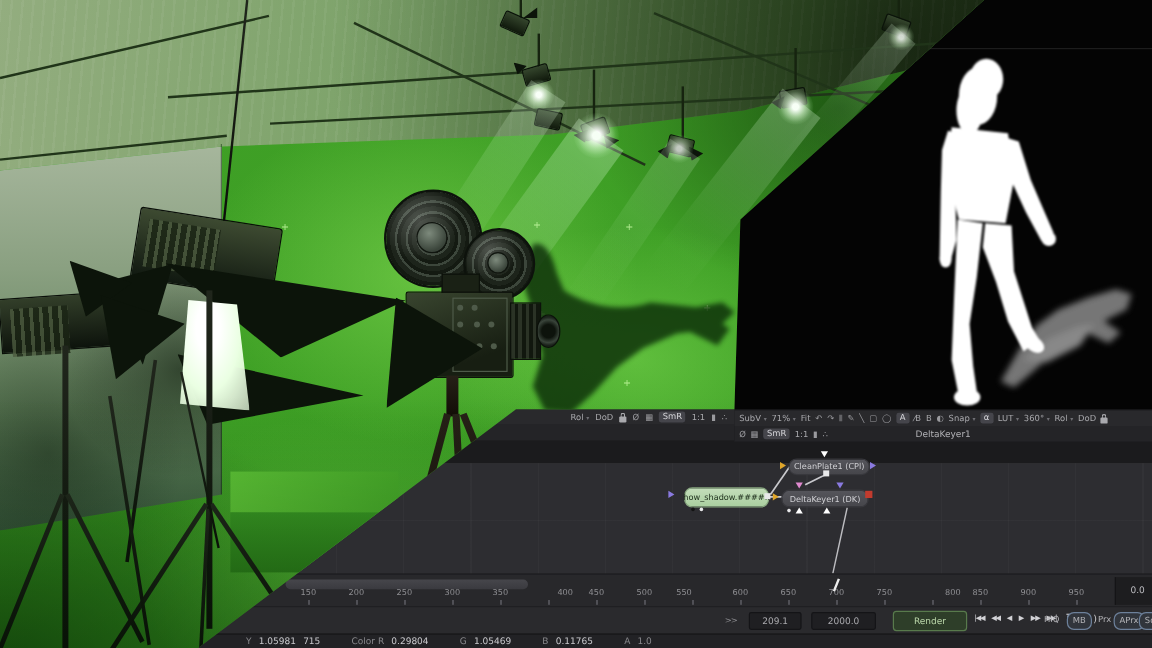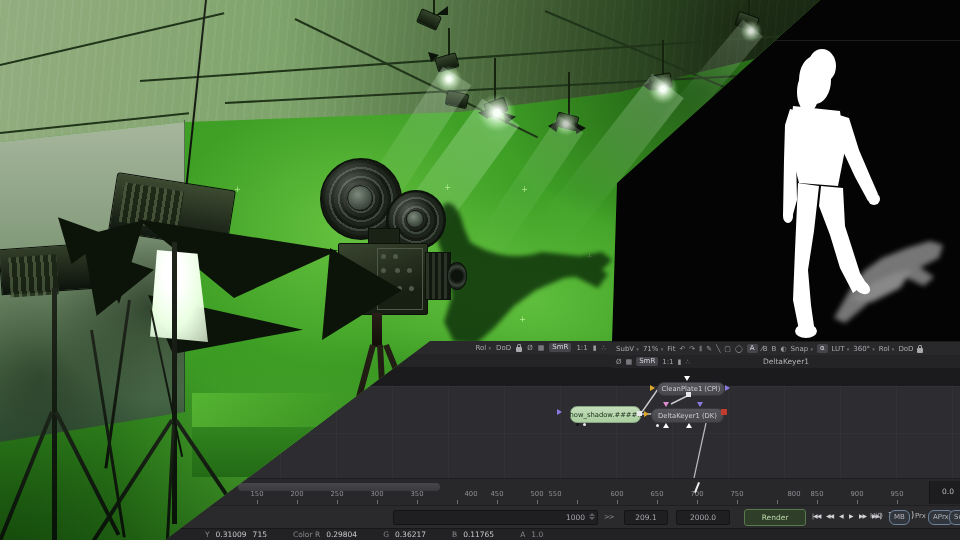--- a/index.html
+++ b/index.html
@@ -257,21 +257,21 @@
     <div class="abs ruler">
       <div class="hthumb"></div>
       <span class="tick-label" style="left:257px">150</span>
       <span class="tick-label" style="left:297px">200</span>
       <span class="tick-label" style="left:337px">250</span>
       <span class="tick-label" style="left:377px">300</span>
       <span class="tick-label" style="left:417px">350</span>
       <span class="tick-label" style="left:471px">400</span>
       <span class="tick-label" style="left:497px">450</span>
       <span class="tick-label" style="left:537px">500</span>
-      <span class="tick-label" style="left:555px">550</span>
+      <span class="tick-label" style="left:570px">550</span>
       <span class="tick-label" style="left:617px">600</span>
       <span class="tick-label" style="left:657px">650</span>
       <span class="tick-label" style="left:697px">700</span>
       <span class="tick-label" style="left:737px">750</span>
       <span class="tick-label" style="left:794px">800</span>
       <span class="tick-label" style="left:817px">850</span>
       <span class="tick-label" style="left:857px">900</span>
       <span class="tick-label" style="left:897px">950</span>
       <i class="tick-mark" style="left:257px"></i>
         <i class="tick-mark" style="left:297px"></i>
@@ -288,26 +288,20 @@
         <i class="tick-mark" style="left:737px"></i>
         <i class="tick-mark" style="left:777px"></i>
         <i class="tick-mark" style="left:817px"></i>
         <i class="tick-mark" style="left:857px"></i>
         <i class="tick-mark" style="left:897px"></i>
       <div class="playhead"></div>
       <div class="cur-box"><span>0.0</span></div>
     </div>
 
     <div class="abs transport">
-      <div class="fld fld-frames"><span>1000</span>
-        <span class="stepper">
-            <i class="stp-u"></i>
-            <i class="stp-d"></i>
-          </span>
-      </div>
       <span class="shuttle">&gt;&gt;</span>
       <div class="fld fld-a"><span>209.1</span></div>
       <div class="fld fld-b"><span>2000.0</span></div>
       <div class="render-btn"><span>Render</span></div>
       <span class="tr-btn" style="left:812px">|◀◀</span>
       <span class="tr-btn" style="left:826px">◀◀</span>
       <span class="tr-btn" style="left:839px">◀</span>
       <span class="tr-btn" style="left:849px">▶</span>
       <span class="tr-btn" style="left:859px">▶▶</span>
       <span class="tr-btn" style="left:872px;left:872px">▶▶|</span>
@@ -317,28 +311,28 @@
 
       <span class="tgl" style="left:866px">HiQ</span>
       <span class="tgl on" style="left:889px">MB</span>
       <span class="tgl" style="left:911px">Prx</span>
       <span class="tgl on" style="left:928px">APrx</span>
       <span class="tgl on" style="left:949px">So</span>
     </div>
 
     <div class="abs statusbar">
       <span>Y</span>
-      <span class="v">0.31009</span>
+      <span class="v">1.05981</span>
       <span class="v">715</span>
       <span class="gap"></span>
       <span>Color R</span>
       <span class="v">0.29804</span>
       <span class="gap"></span>
       <span>G</span>
-      <span class="v">0.36217</span>
+      <span class="v">1.05469</span>
       <span class="gap"></span>
       <span>B</span>
       <span class="v">0.11765</span>
       <span class="gap"></span>
       <span>A</span>
       <span>1.0</span>
     </div>
   </div>
 
   <div class="scene">

